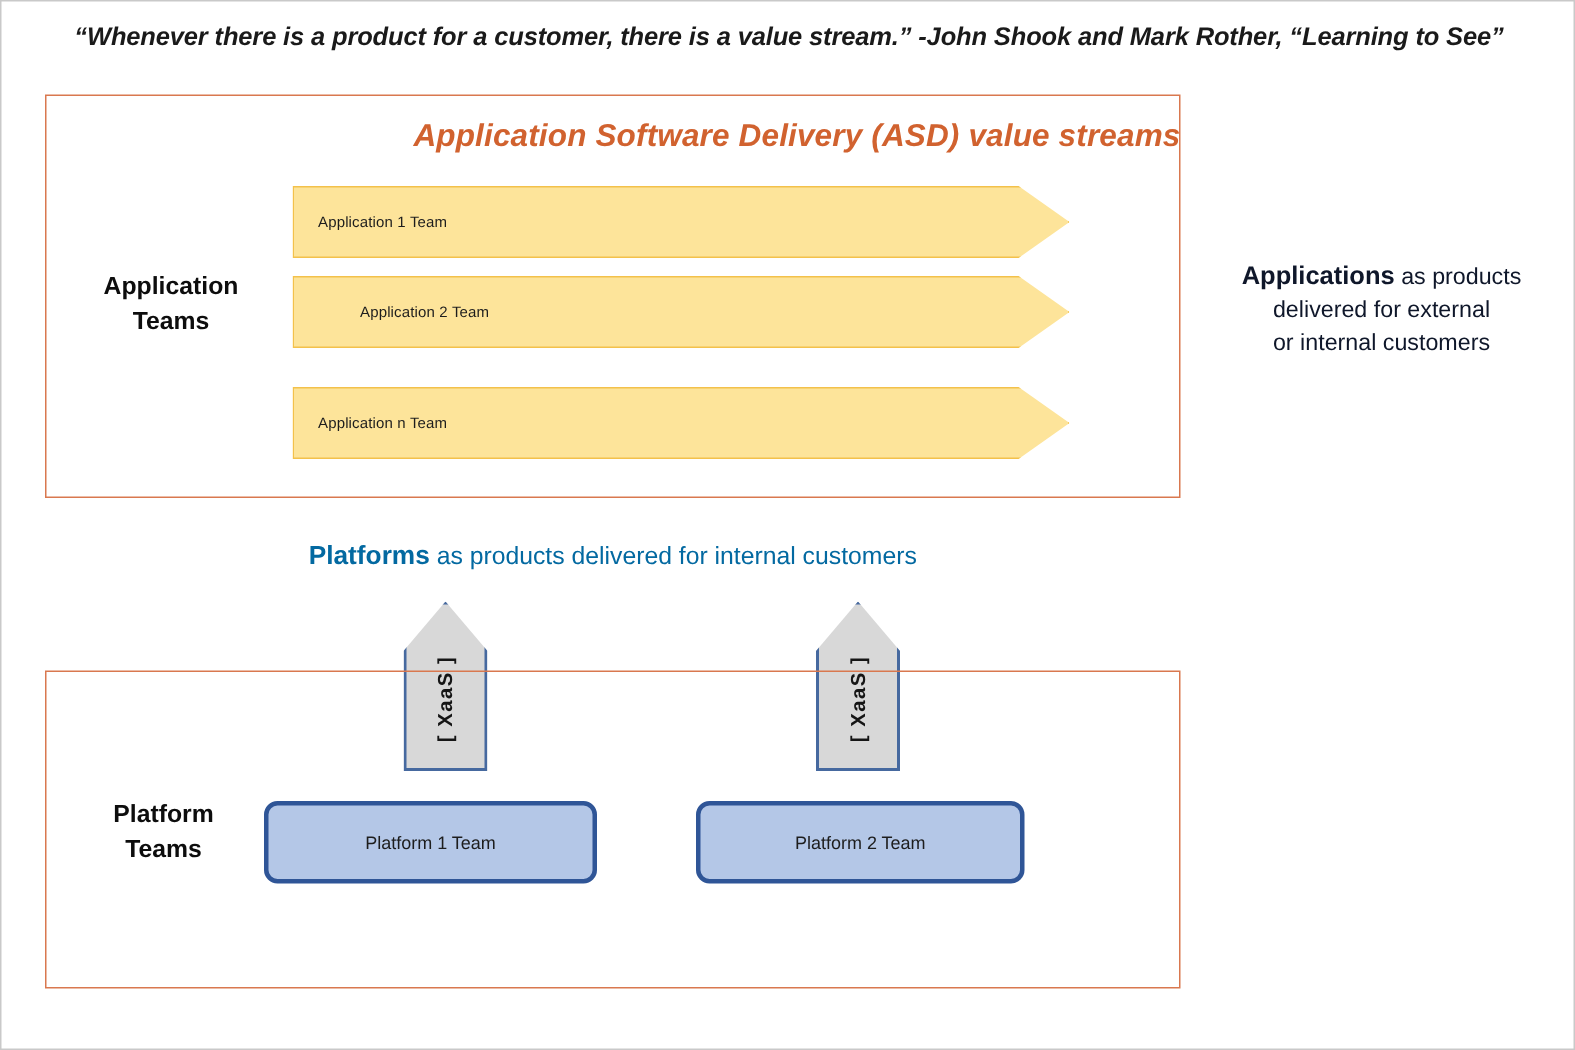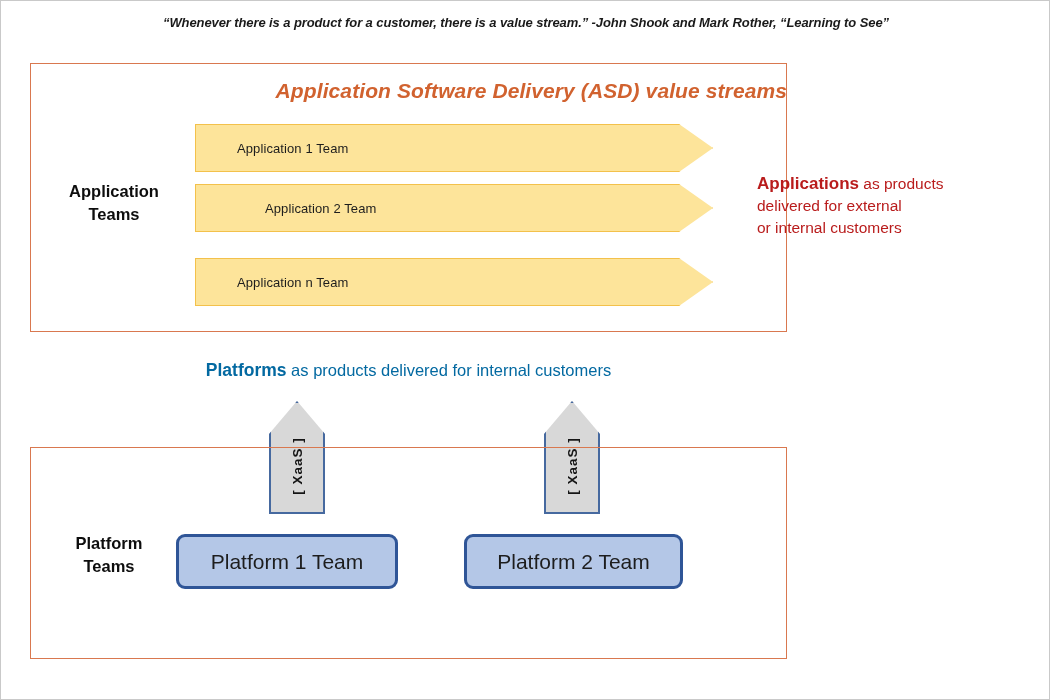--- a/index.html
+++ b/index.html
@@ -22,21 +22,21 @@
 
   
   .quote {
     position: absolute;
     left: 0;
     top: 14px;
     width: 1050px;
     text-align: center;
     font-style: italic;
     font-weight: bold;
-    font-size: 13px;
+    font-size: 17px;
     color: #1a1a1a;
     letter-spacing: -0.1px;
   }
 
   
   .panel {
     position: absolute;
     border: 1.6px solid #d9784f;
     box-sizing: border-box;
     background: transparent;
@@ -80,50 +80,49 @@
     background: #fde49a;
     border: 1.4px solid #f3c14b;
     box-sizing: border-box;
     -webkit-clip-path: polygon(0 0, calc(100% - 34px) 0, 100% 50%, calc(100% - 34px) 100%, 0 100%);
     clip-path: polygon(0 0, calc(100% - 34px) 0, 100% 50%, calc(100% - 34px) 100%, 0 100%);
     display: flex;
     align-items: center;
   }
   .chevron-label {
     padding-left: 16px;
-    font-size: 13px;
+    font-size: 10px;
     color: #1d1d1d;
     letter-spacing: 0.1px;
-    margin-left: 25px;
   }
   #chevron-0 { top: 123px; }
   #chevron-1 { top: 183px; padding-left: 28px; }
   #chevron-2 { top: 257px; }
 
   
   #platforms-caption {
     position: absolute;
     left: 29px;
     top: 359px;
     width: 757px;
     text-align: center;
     font-size: 16.5px;
     color: #0369a1;
   }
   #platforms-caption .strong { font-weight: bold; font-size: 17.5px; }
 
   
   #applications-caption {
     position: absolute;
-    left: 756px;
+    left: 800px;
     top: 172px;
     width: 240px;
-    text-align: left;
+    text-align: center;
     font-size: 15.5px;
-    color: #b91c1c;
+    color: #0f172a;
     line-height: 22px;
   }
   #applications-caption .strong { font-weight: bold; font-size: 17px; }
 
   
   .up-arrow {
     position: absolute;
     width: 56px;
     height: 113px;
     background: #d8d8d8;
@@ -150,21 +149,21 @@
   .team-box {
     position: absolute;
     height: 55px;
     background: #b4c7e7;
     border: 3px solid #2f5597;
     border-radius: 9px;
     box-sizing: border-box;
     display: flex;
     align-items: center;
     justify-content: center;
-    font-size: 21px;
+    font-size: 12px;
     color: #1d1d1d;
   }
   #team-box-0 { left: 175px; top: 533px; width: 222px; }
   #team-box-1 { left: 463px; top: 533px; width: 219px; }
 
   
   #footer {
     position: absolute;
     left: 31px;
     top: 669px;

